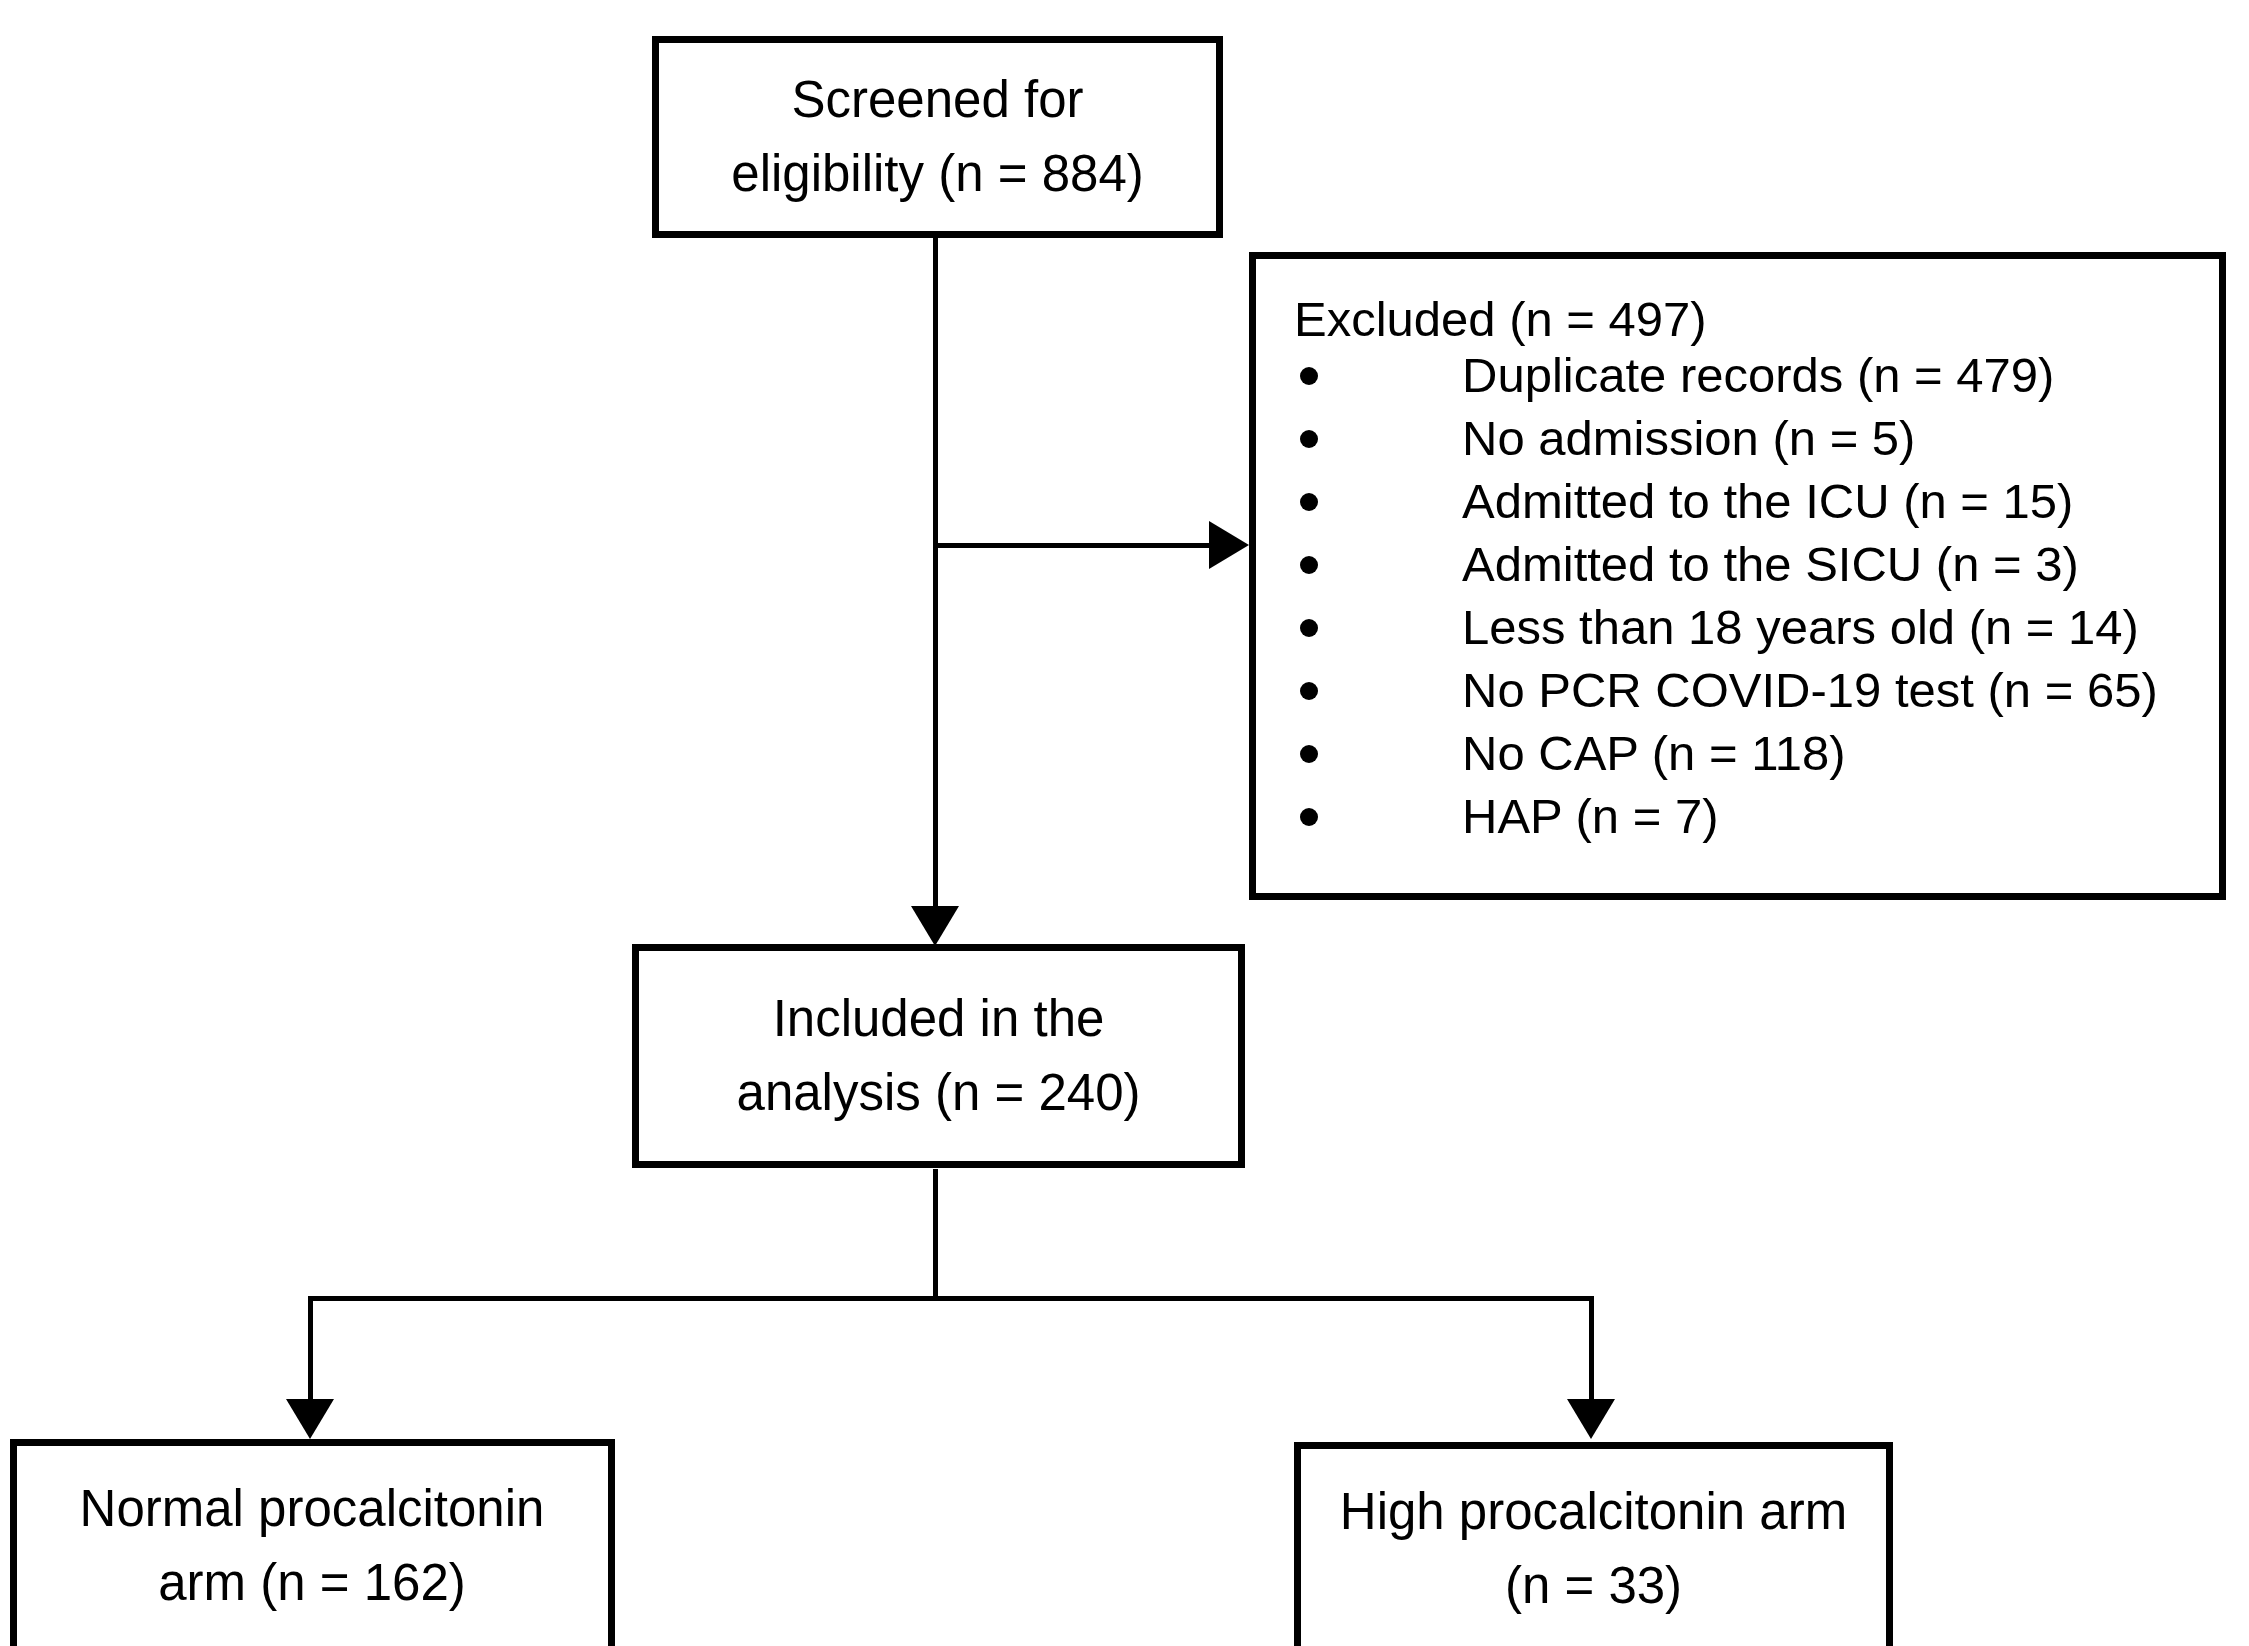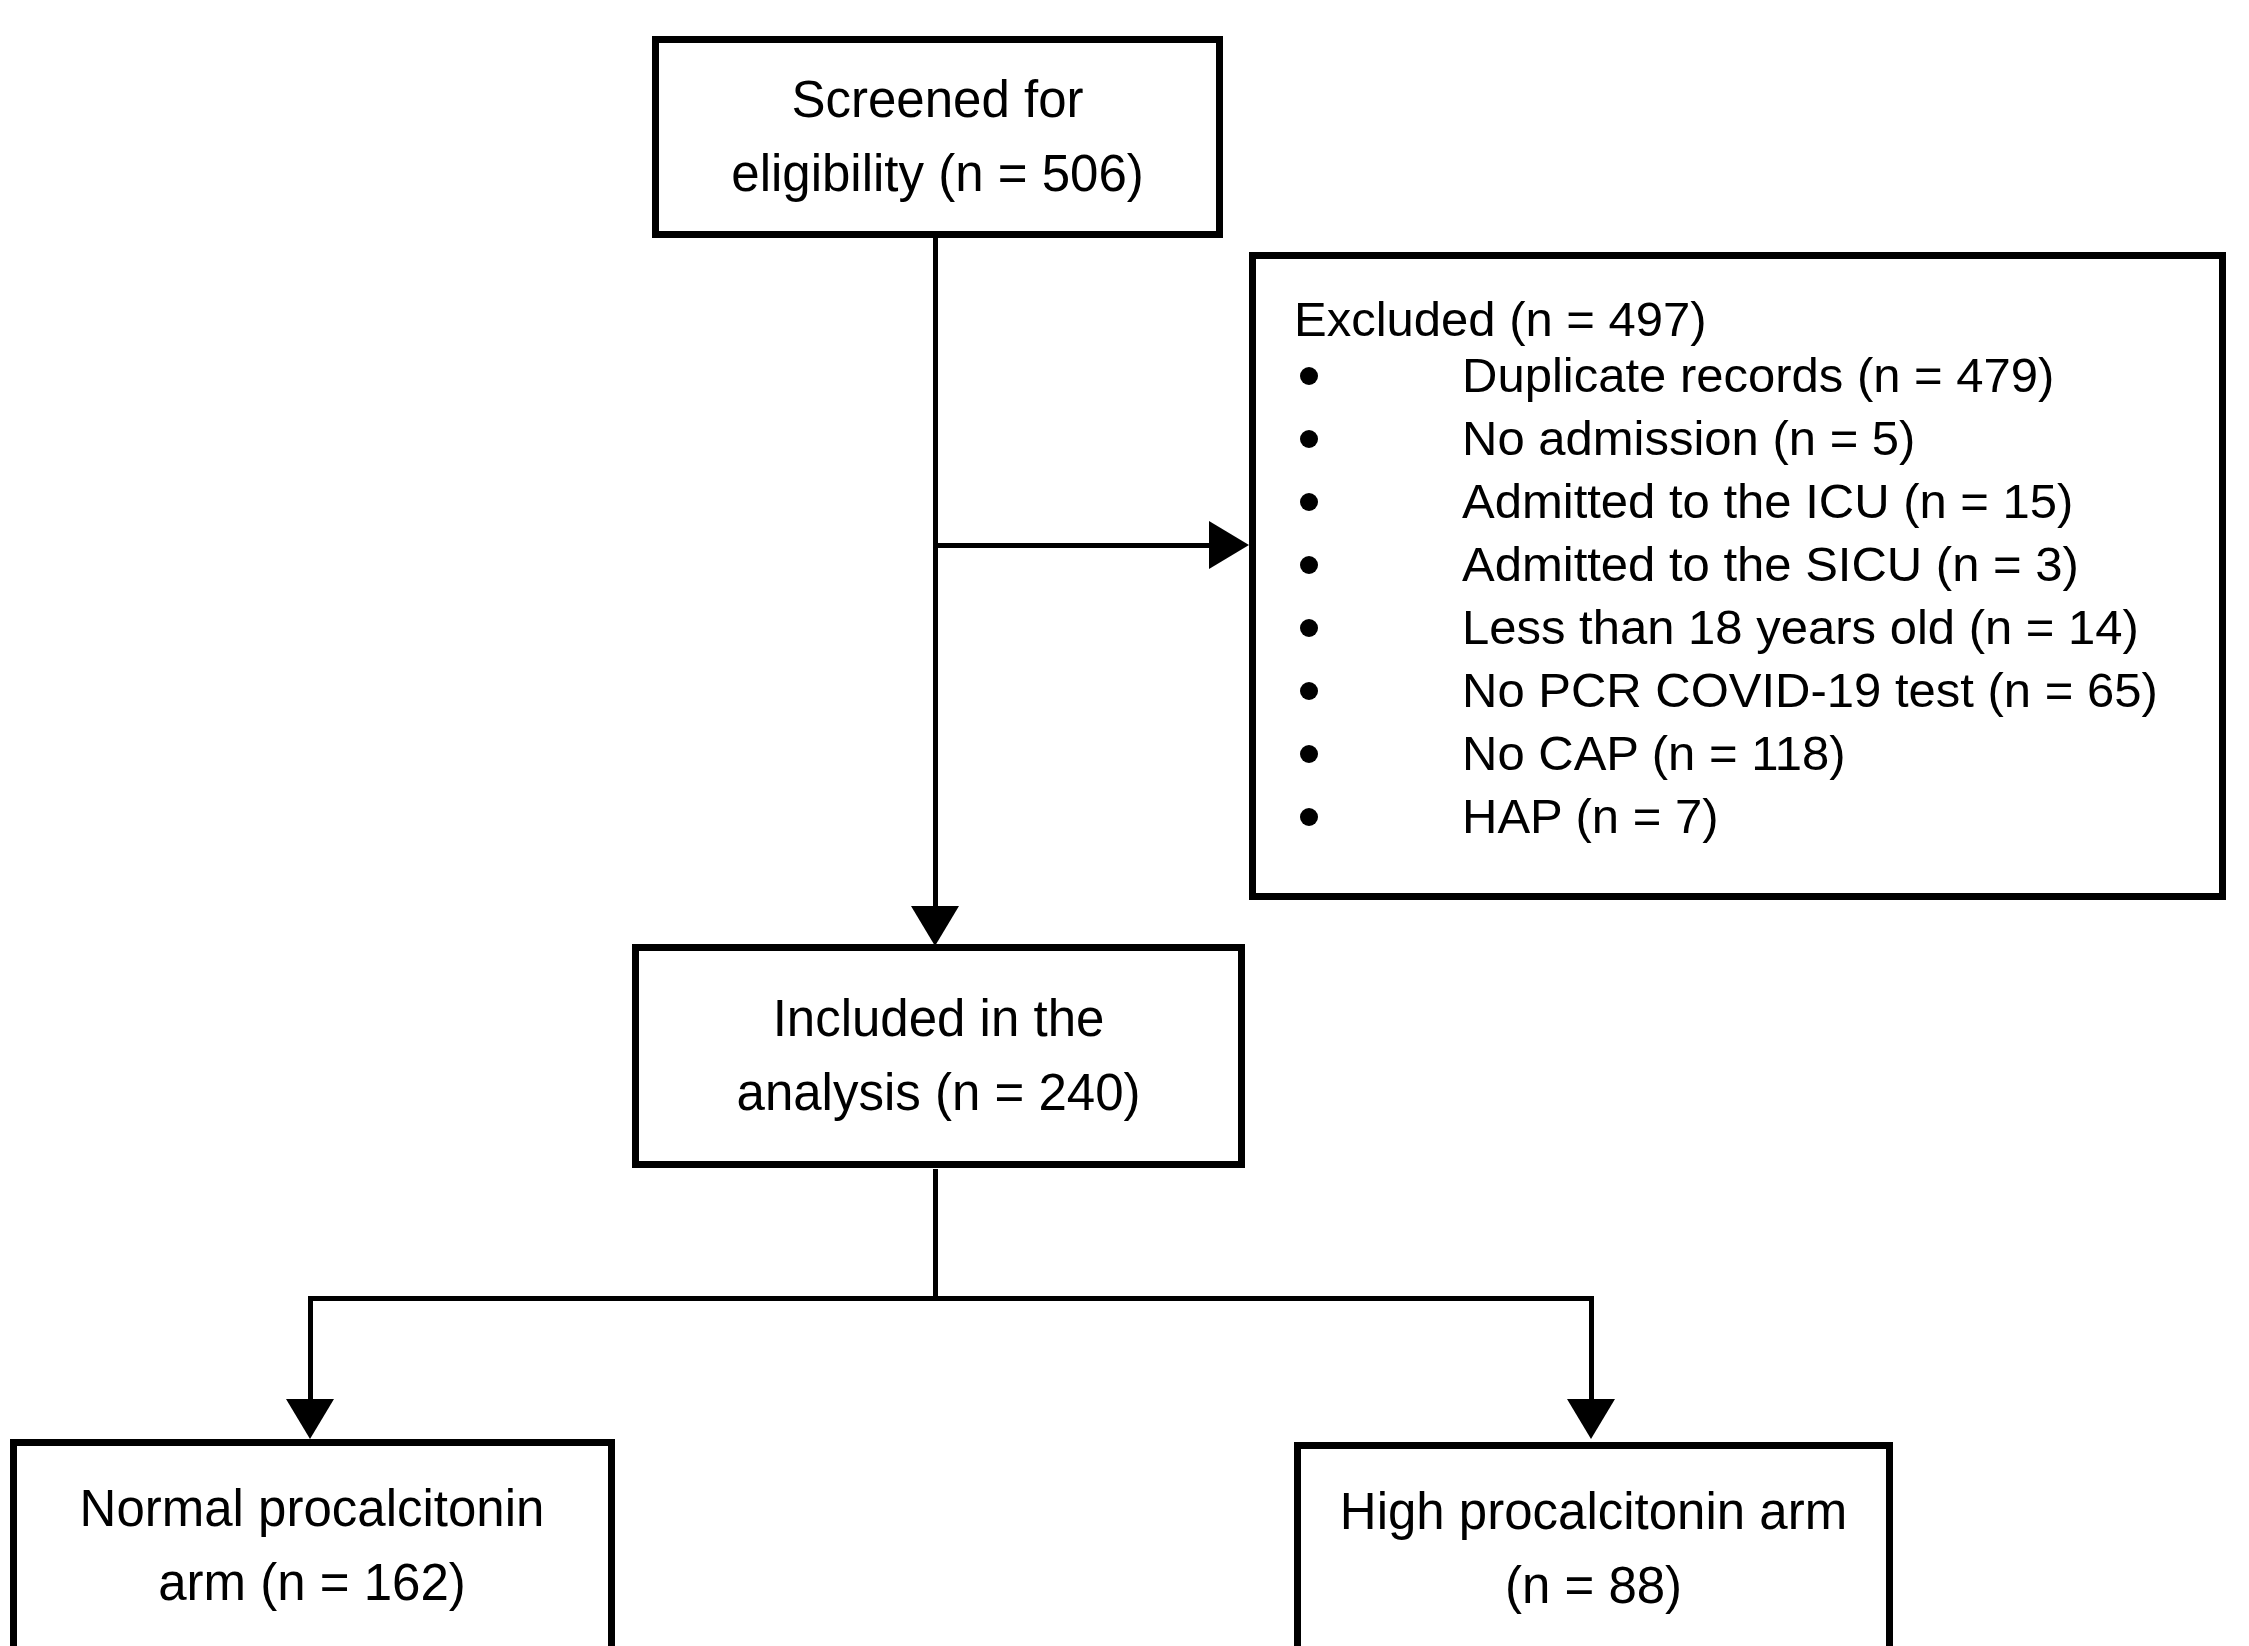--- a/index.html
+++ b/index.html
@@ -139,21 +139,21 @@
   #arrow-normal { left: 286px;  top: 1387px; }
   #arrow-high   { left: 1567px; top: 1387px; }
 </style>
 </head>
 <body>
 
 <div id="canvas">
 
   <div class="node" id="node-screened">
     <span class="line">Screened for</span>
-    <span class="line">eligibility (n = 506)</span>
+    <span class="line">eligibility (n = 884)</span>
   </div>
 
   <div class="node" id="node-excluded">
     <div class="excl-title">Excluded (n = 497)</div>
     <ul class="excl-list">
       <li>
         <span class="bullet"></span>
         <span>Duplicate records (n = 479)</span>
       </li>
       <li>
@@ -192,21 +192,21 @@
     <span class="line">analysis (n = 240)</span>
   </div>
 
   <div class="node" id="node-normal">
     <span class="line">Normal procalcitonin</span>
     <span class="line">arm (n = 162)</span>
   </div>
 
   <div class="node" id="node-high">
     <span class="line">High procalcitonin arm</span>
-    <span class="line">(n = 88)</span>
+    <span class="line">(n = 33)</span>
   </div>
 
   <div class="vline" id="stem-main"></div>
   <div class="arrow-down" id="arrow-included"></div>
 
   <div class="hline" id="branch-excluded-line"></div>
   <div class="arrow-right" id="arrow-excluded"></div>
 
   <div class="vline" id="fork-stem"></div>
   <div class="hline" id="fork-bar"></div>

